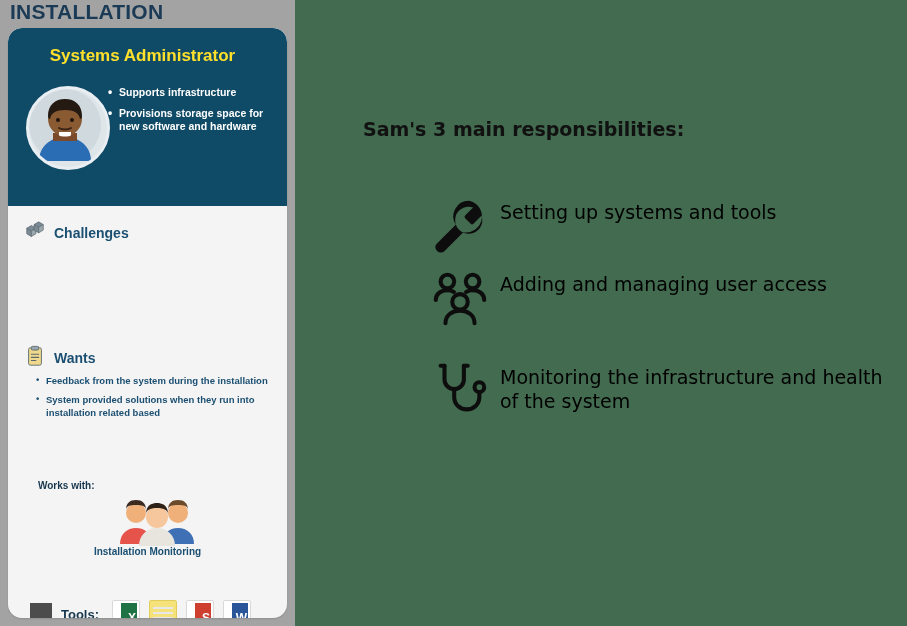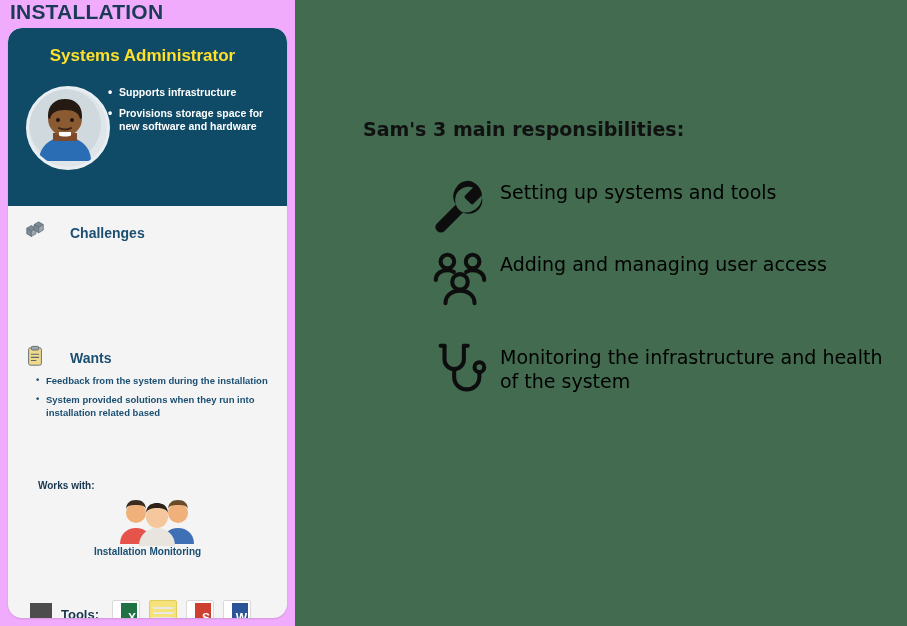--- a/index.html
+++ b/index.html
@@ -31,21 +31,21 @@
     background: #426b4f;
   }
 
   
   .left-col {
     position: absolute;
     left: 0;
     top: 0;
     width: 295px;
     height: 626px;
-    background: #f0abfc;
+    background: #a3a3a3;
   }
 
   .installation-title {
     position: absolute;
     left: 10px;
     top: 0px;
     font-size: 21px;
     font-weight: bold;
     color: #1b3a55;
     letter-spacing: 0.2px;
@@ -129,21 +129,21 @@
 
   
   .section {
     position: absolute;
     left: 16px;
     width: 250px;
   }
   .section-head {
     display: flex;
     align-items: center;
-    gap: 24px;
+    gap: 8px;
     margin-bottom: 4px;
   }
   .section-title {
     color: #1b4f72;
     font-size: 14px;
     font-weight: bold;
   }
   .section-list {
     margin: 0;
     padding-left: 22px;
@@ -242,20 +242,21 @@
     color: #111111;
     font-size: 19px;
     font-weight: bold;
     font-family: "DejaVu Sans", sans-serif;
   }
   .resp-item {
     position: absolute;
     left: 420px;
     display: flex;
     align-items: flex-start;
+    margin-top: 20px;
   }
   .resp-icon {
     width: 80px;
     flex: 0 0 80px;
     display: flex;
     justify-content: center;
     align-items: center;
   }
   .resp-text {
     color: #000000;

